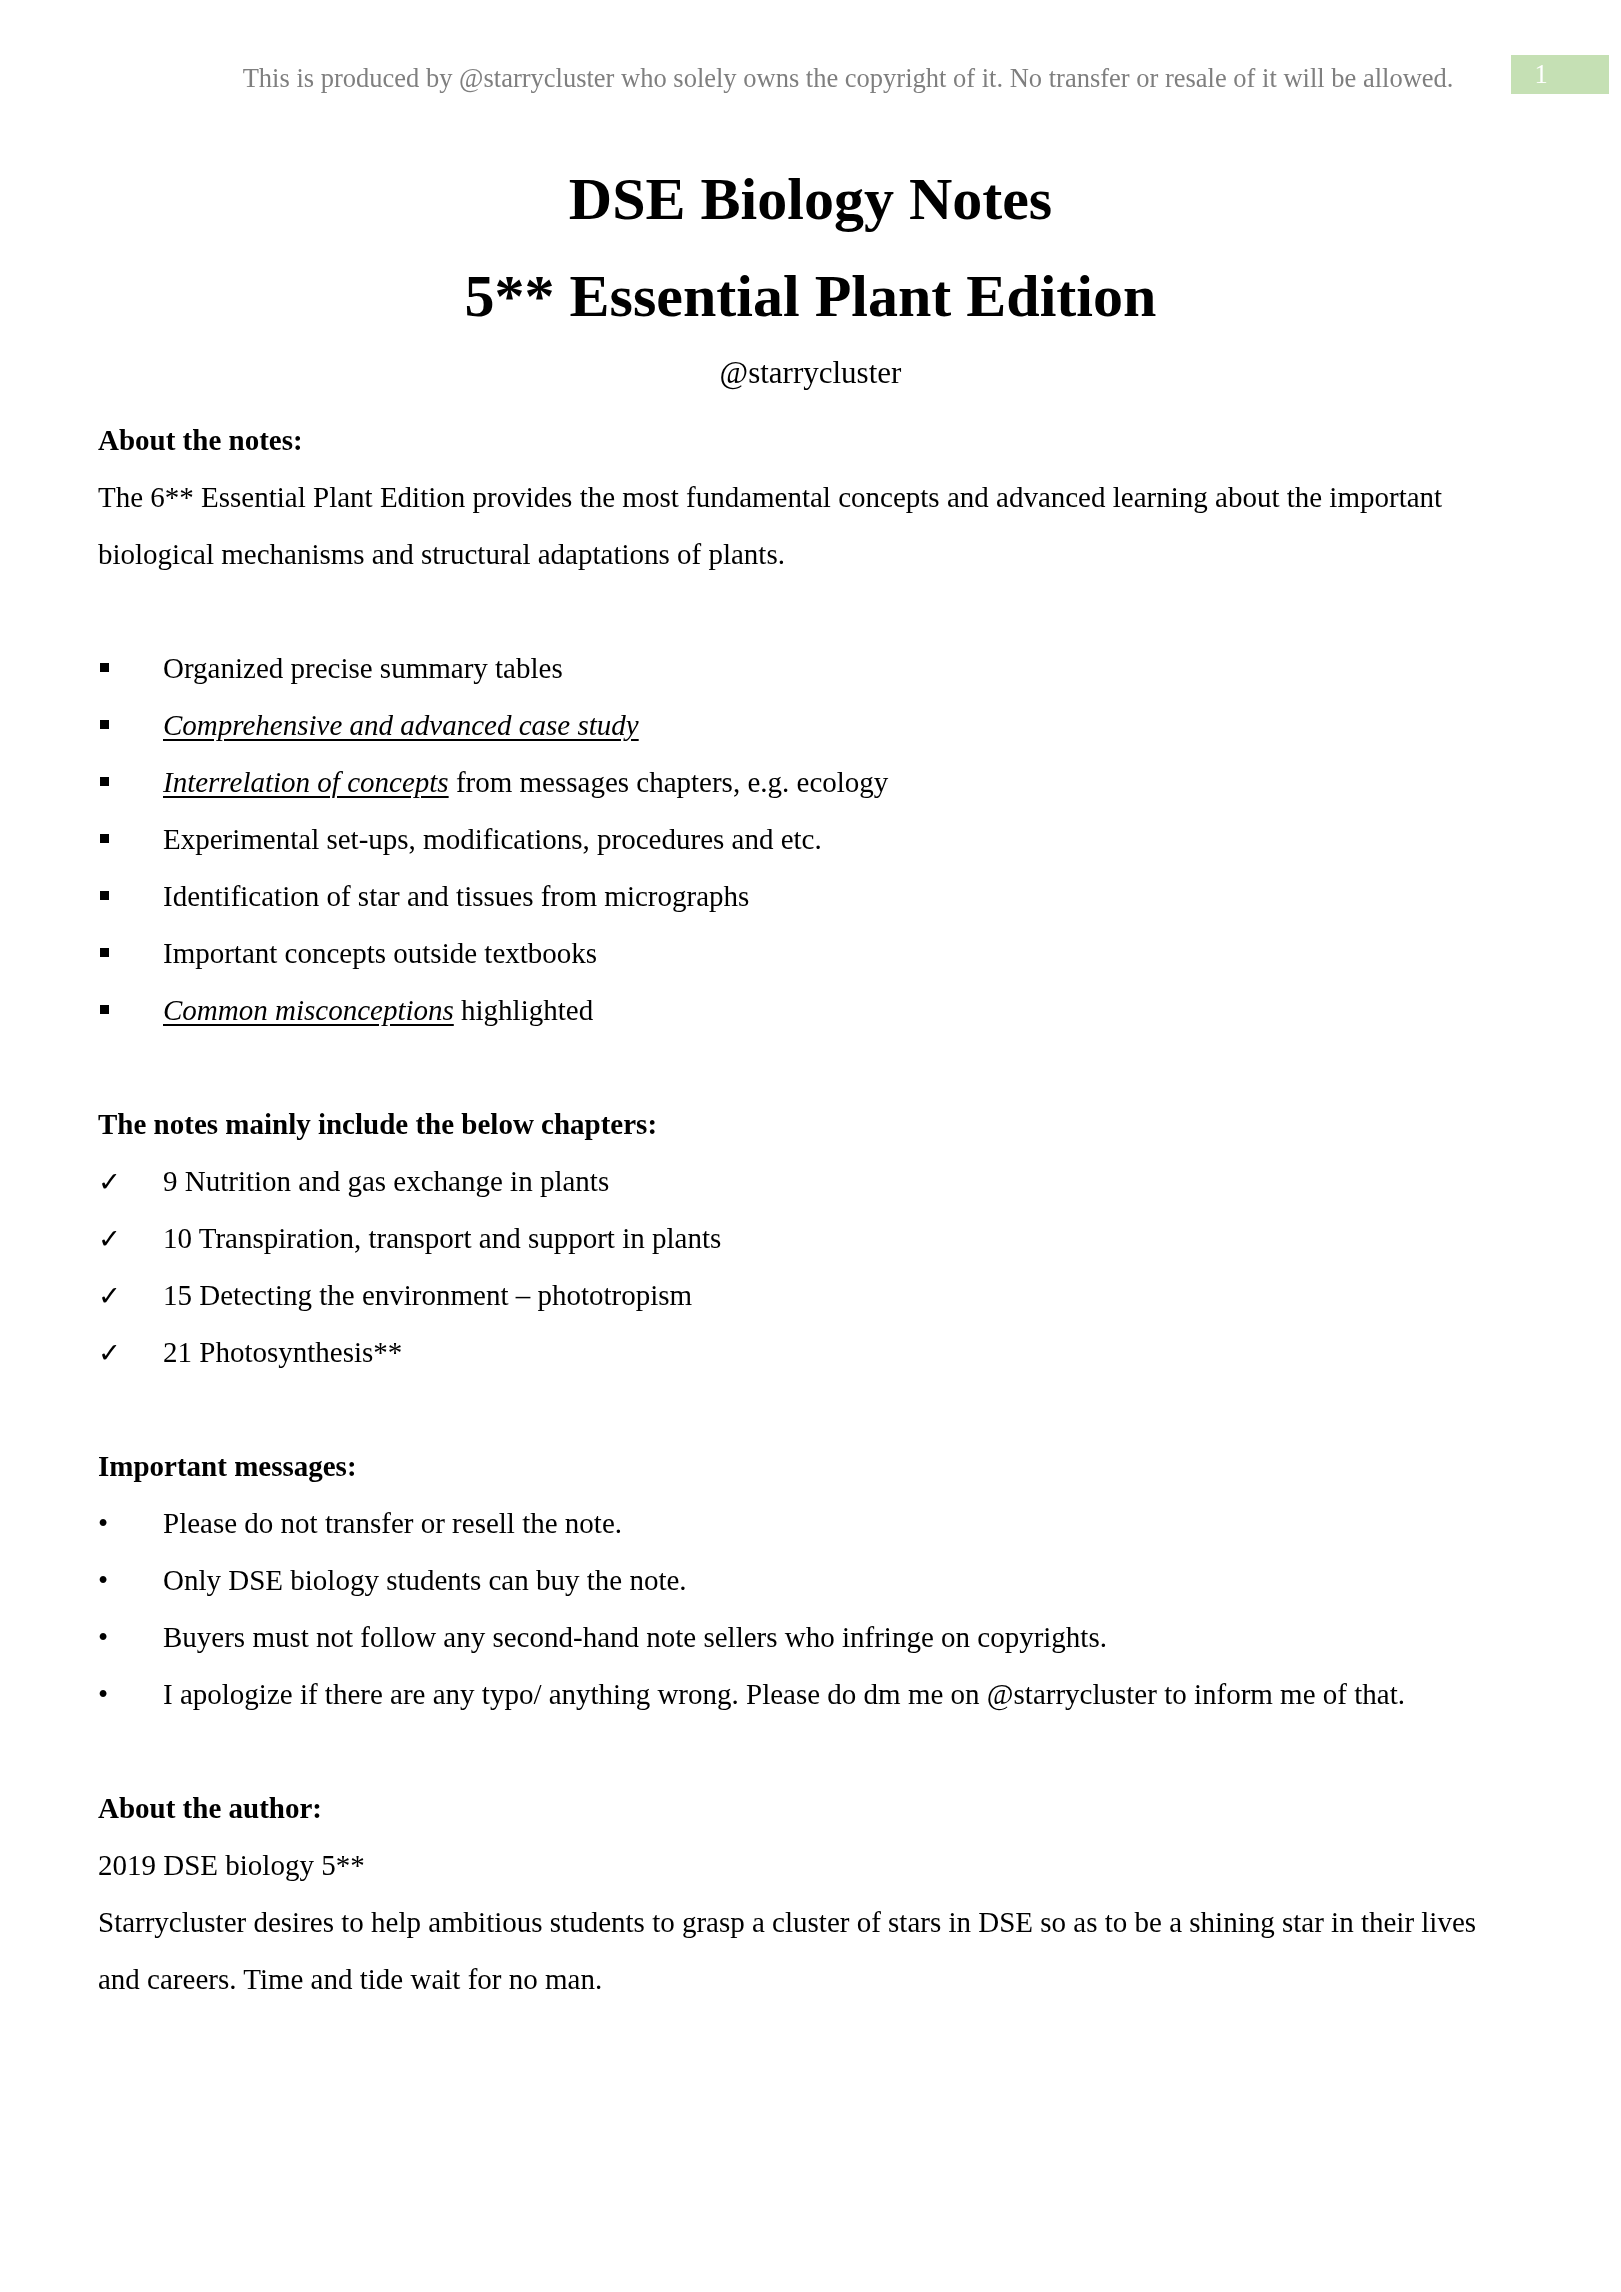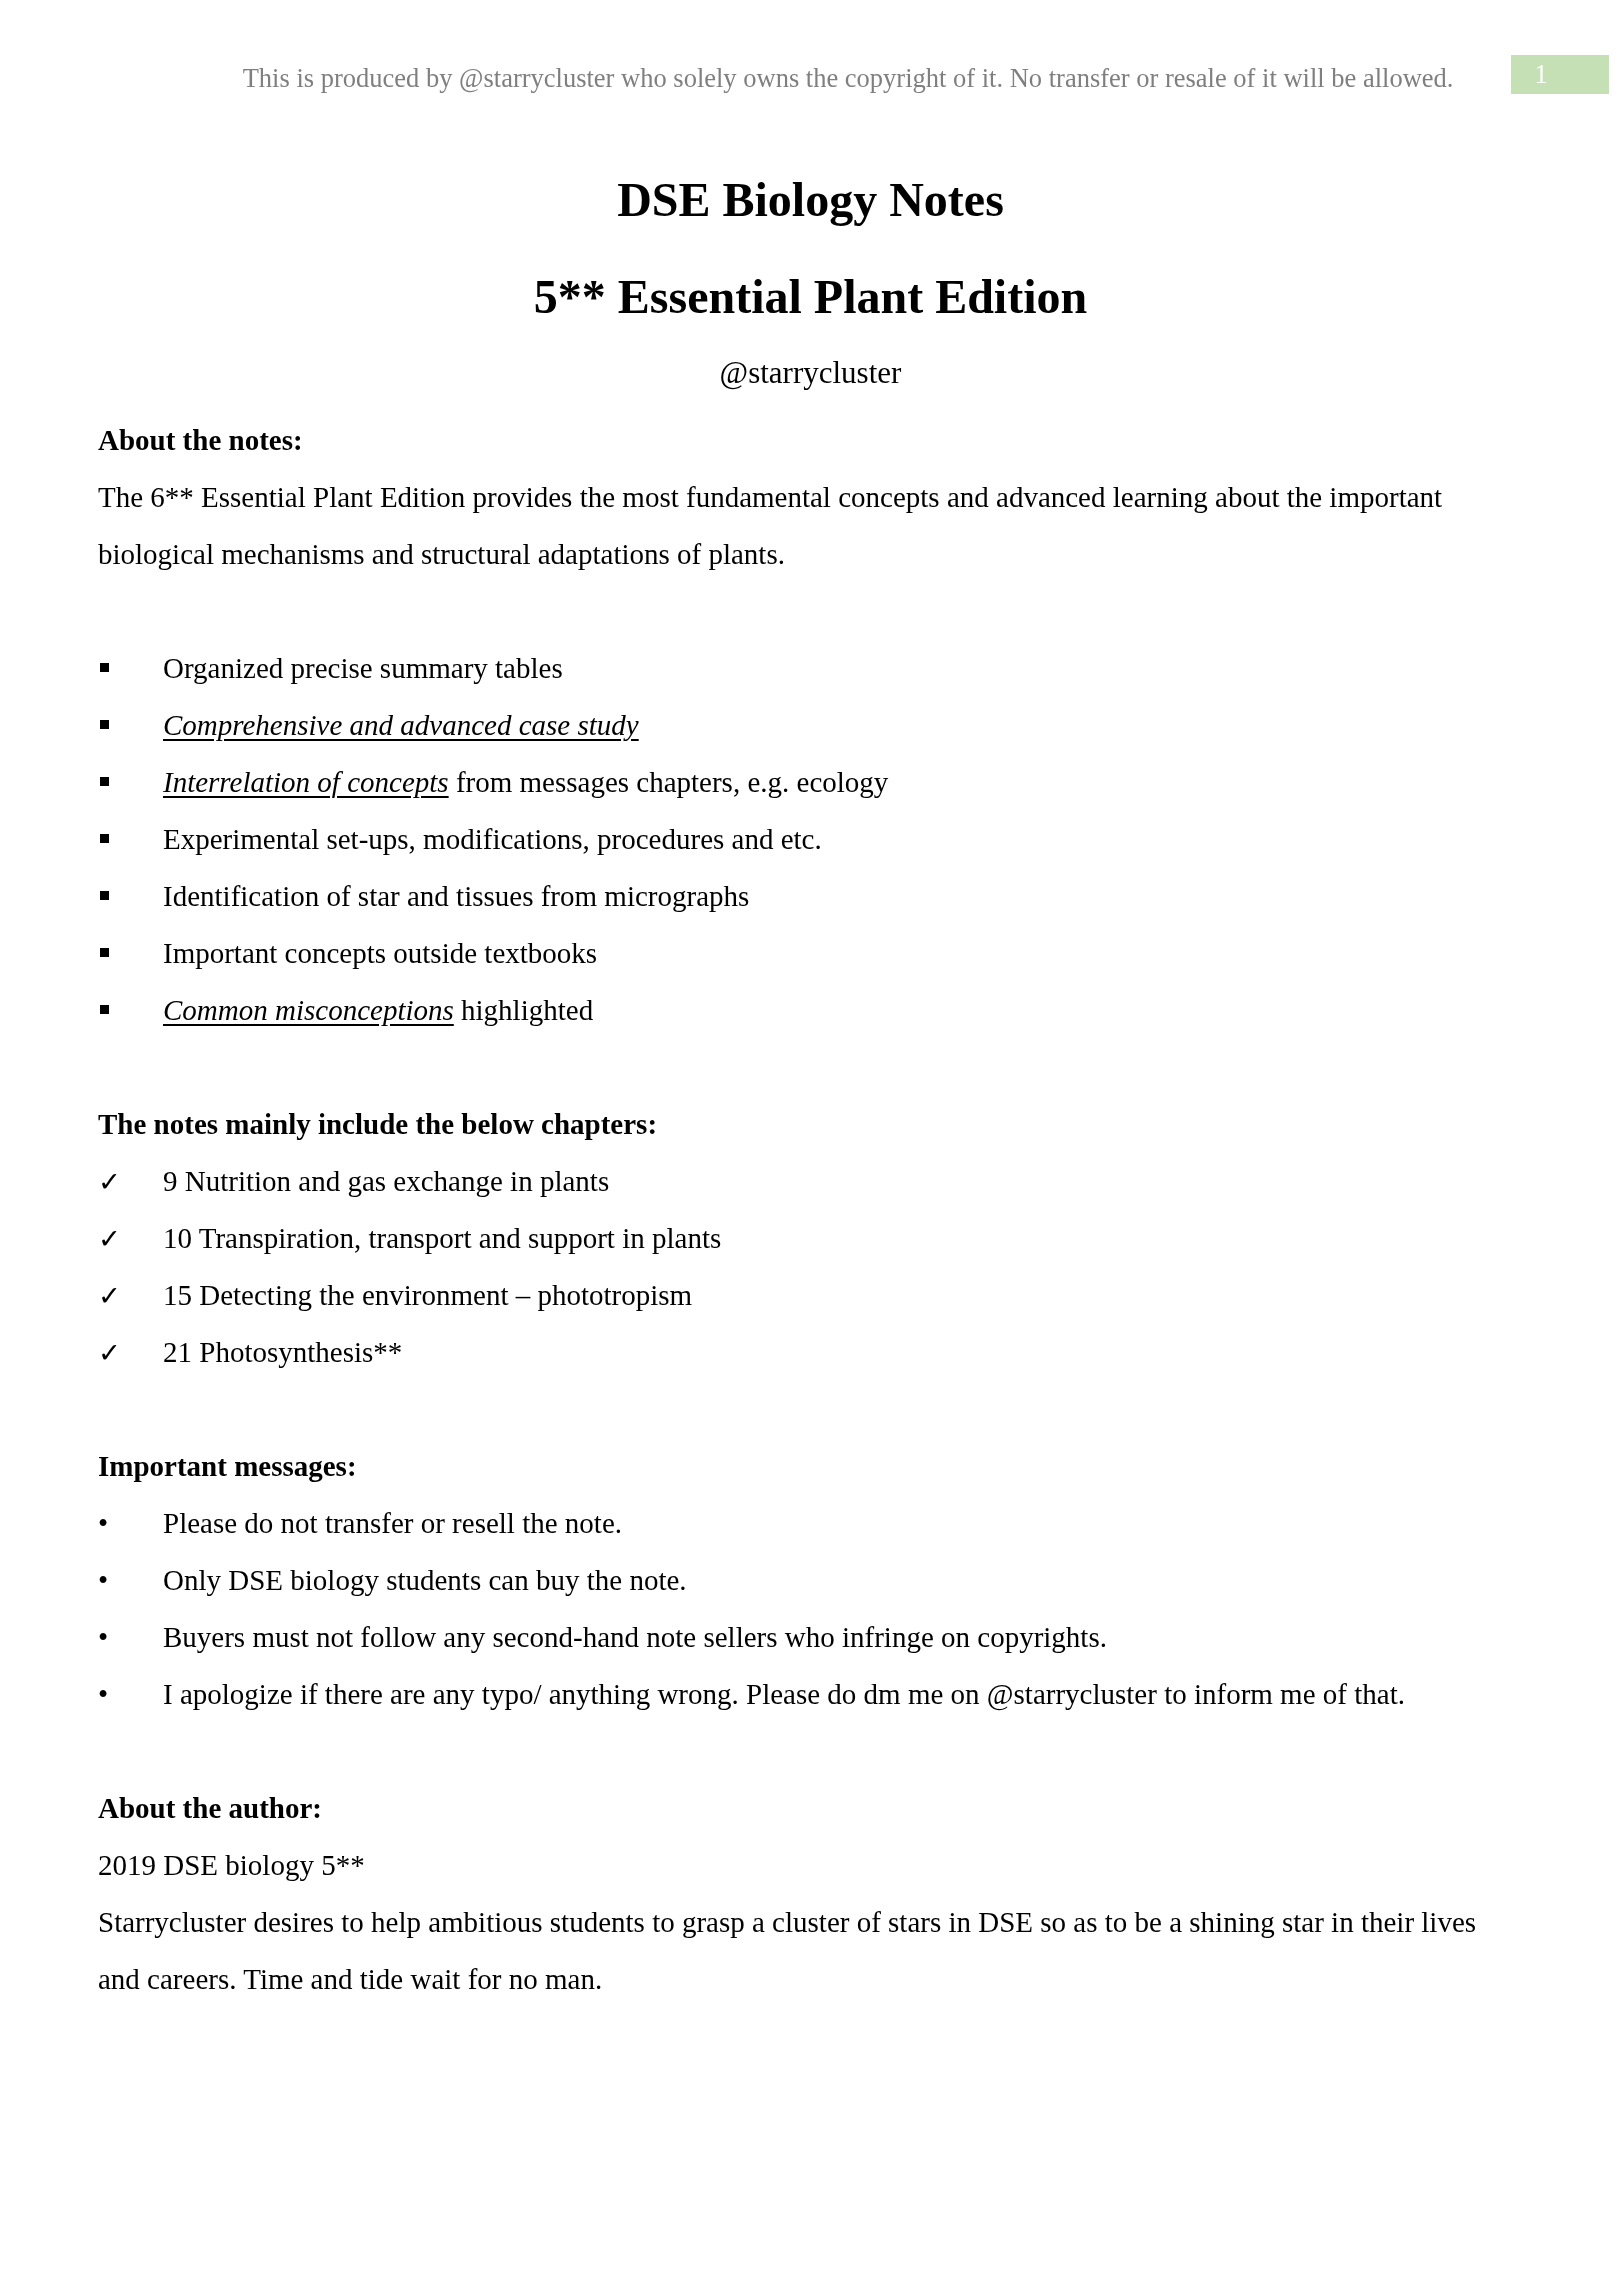--- a/index.html
+++ b/index.html
@@ -40,21 +40,21 @@
       align-items: center;
       padding-left: 23.5px;
       box-sizing: border-box;
     }
     .title {
       position: absolute;
       left: 0;
       width: 1621px;
       text-align: center;
       font-weight: bold;
-      font-size: 48px;
+      font-size: 60px;
       line-height: 59px;
     }
     .title1 { top: 170px; }
     .title2 { top: 267px; }
     .author-handle {
       position: absolute;
       top: 353px;
       left: 0;
       width: 1621px;
       text-align: center;

